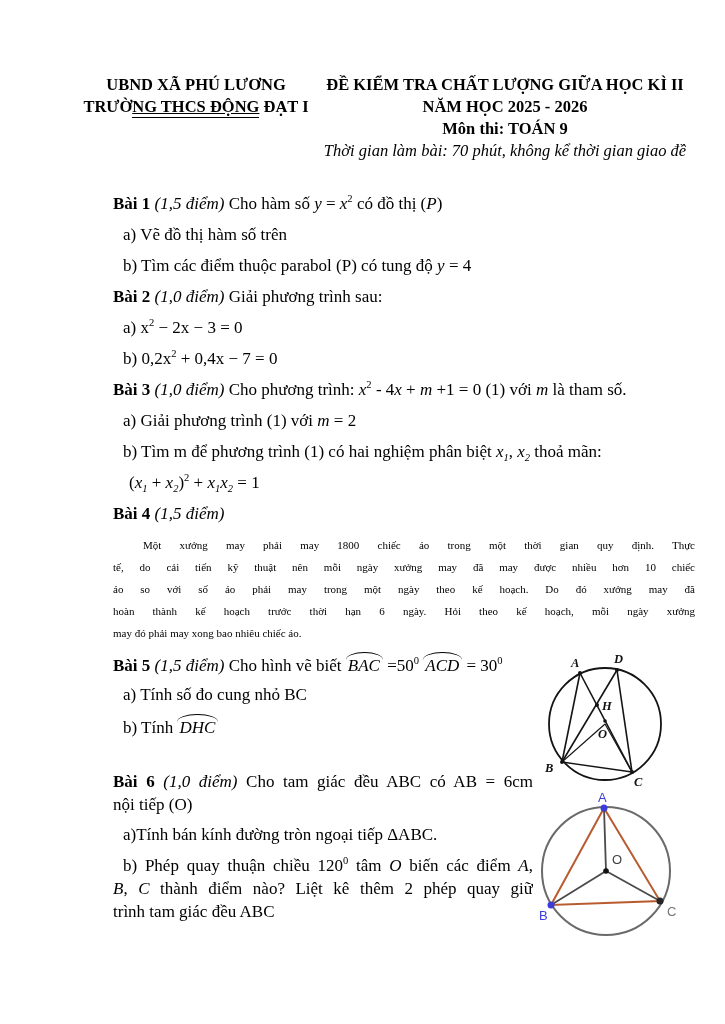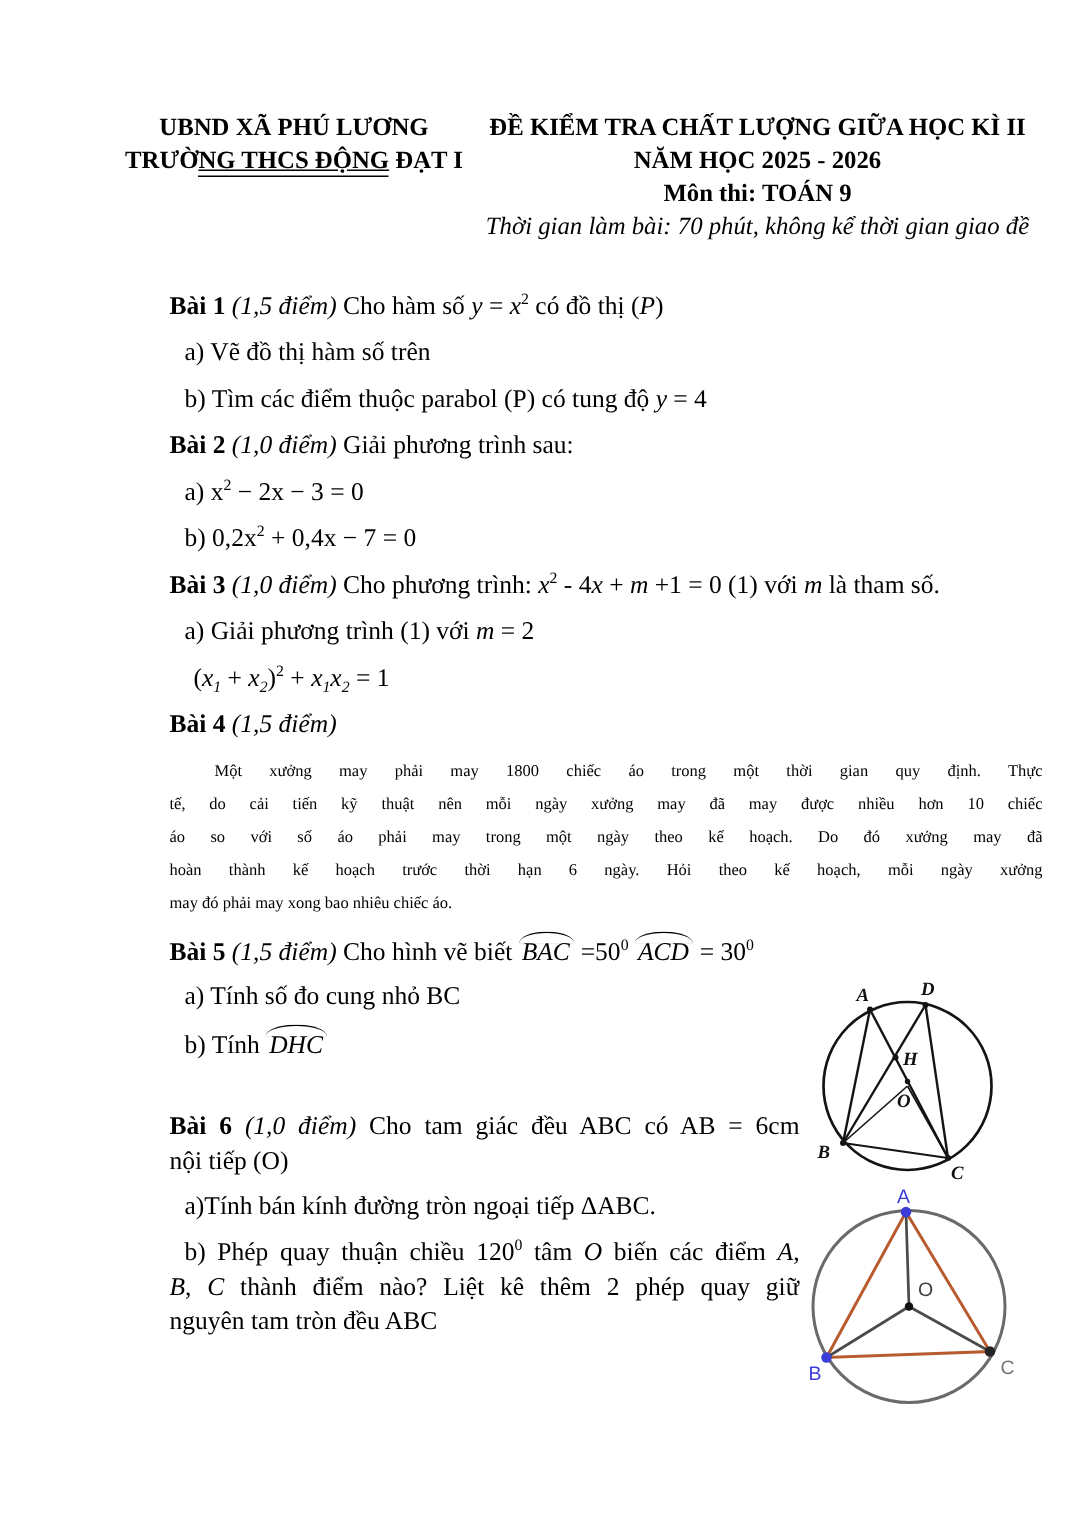--- a/index.html
+++ b/index.html
@@ -66,20 +66,21 @@
     <div class="l"><b>Bài 1</b> <i>(1,5 điểm)</i> Cho hàm số <i>y</i> = <i>x</i><sup>2</sup> có đồ thị (<i>P</i>)</div>
     <div class="l ind">a) Vẽ đồ thị hàm số trên</div>
     <div class="l ind">b) Tìm các điểm thuộc parabol (P) có tung độ <i>y</i> = 4</div>
 
     <div class="l"><b>Bài 2</b> <i>(1,0 điểm)</i> Giải phương trình sau:</div>
     <div class="l ind">a) x<sup>2</sup> − 2x − 3 = 0</div>
     <div class="l ind">b) 0,2x<sup>2</sup> + 0,4x − 7 = 0</div>
 
     <div class="l"><b>Bài 3</b> <i>(1,0 điểm)</i> Cho phương trình: <i>x</i><sup>2</sup> - 4<i>x</i> + <i>m</i> +1 = 0 (1) với <i>m</i> là tham số.</div>
     <div class="l ind">a) Giải phương trình (1) với <i>m</i> = 2</div>
+    <div class="l ind">b) Tìm m để phương trình (1) có hai nghiệm phân biệt <i>x</i><sub>1</sub>, <i>x</i><sub>2</sub> thoả mãn:</div>
     <div class="l eq">(<i>x</i><sub>1</sub> + <i>x</i><sub>2</sub>)<sup>2</sup> + <i>x</i><sub>1</sub><i>x</i><sub>2</sub> = 1</div>
 
     <div class="l"><b>Bài 4</b> <i>(1,5 điểm)</i></div>
     <div class="para">
       <div class="jl first">Một xưởng may phải may 1800 chiếc áo trong một thời gian quy định. Thực</div>
       <div class="jl">tế, do cải tiến kỹ thuật nên mỗi ngày xưởng may đã may được nhiều hơn 10 chiếc</div>
       <div class="jl">áo so với số áo phải may trong một ngày theo kế hoạch. Do đó xưởng may đã</div>
       <div class="jl">hoàn thành kế hoạch trước thời hạn 6 ngày. Hỏi theo kế hoạch, mỗi ngày xưởng</div>
       <div class="jl-last">may đó phải may xong bao nhiêu chiếc áo.</div>
     </div>
@@ -88,21 +89,21 @@
     <div class="l ind">a) Tính số đo cung nhỏ BC</div>
     <div class="l ind">b) Tính <span class="arc"><i>DHC</i></span></div>
 
     <div class="sec6">
       <div class="jl"><b>Bài 6</b> <i>(1,0 điểm)</i> Cho tam giác đều ABC có AB = 6cm</div>
       <div class="jl-last">nội tiếp (O)</div>
       <div class="jl-last item-a ind">a)Tính bán kính đường tròn ngoại tiếp ΔABC.</div>
       <div class="item-b">
         <div class="jl ind">b) Phép quay thuận chiều 120<sup>0</sup> tâm <i>O</i> biến các điểm <i>A</i>,</div>
         <div class="jl"><i>B</i>, <i>C</i> thành điểm nào? Liệt kê thêm 2 phép quay giữ</div>
-        <div class="jl-last">nguyên tam tròn đều ABC</div>
+        <div class="jl-last">trình tam giác đều ABC</div>
       </div>
     </div>
   </div>
 
   <div class="fig1">
     <svg width="150" height="140" viewBox="0 0 150 140">
       <circle cx="62" cy="74" r="56" fill="none" stroke="#141414" stroke-width="1.8"></circle>
       <line x1="37" y1="23" x2="19" y2="112" stroke="#141414" stroke-width="1.6"></line>
       <line x1="37" y1="23" x2="89" y2="122" stroke="#141414" stroke-width="1.6"></line>
       <line x1="19" y1="112" x2="74" y2="20" stroke="#141414" stroke-width="1.6"></line>

